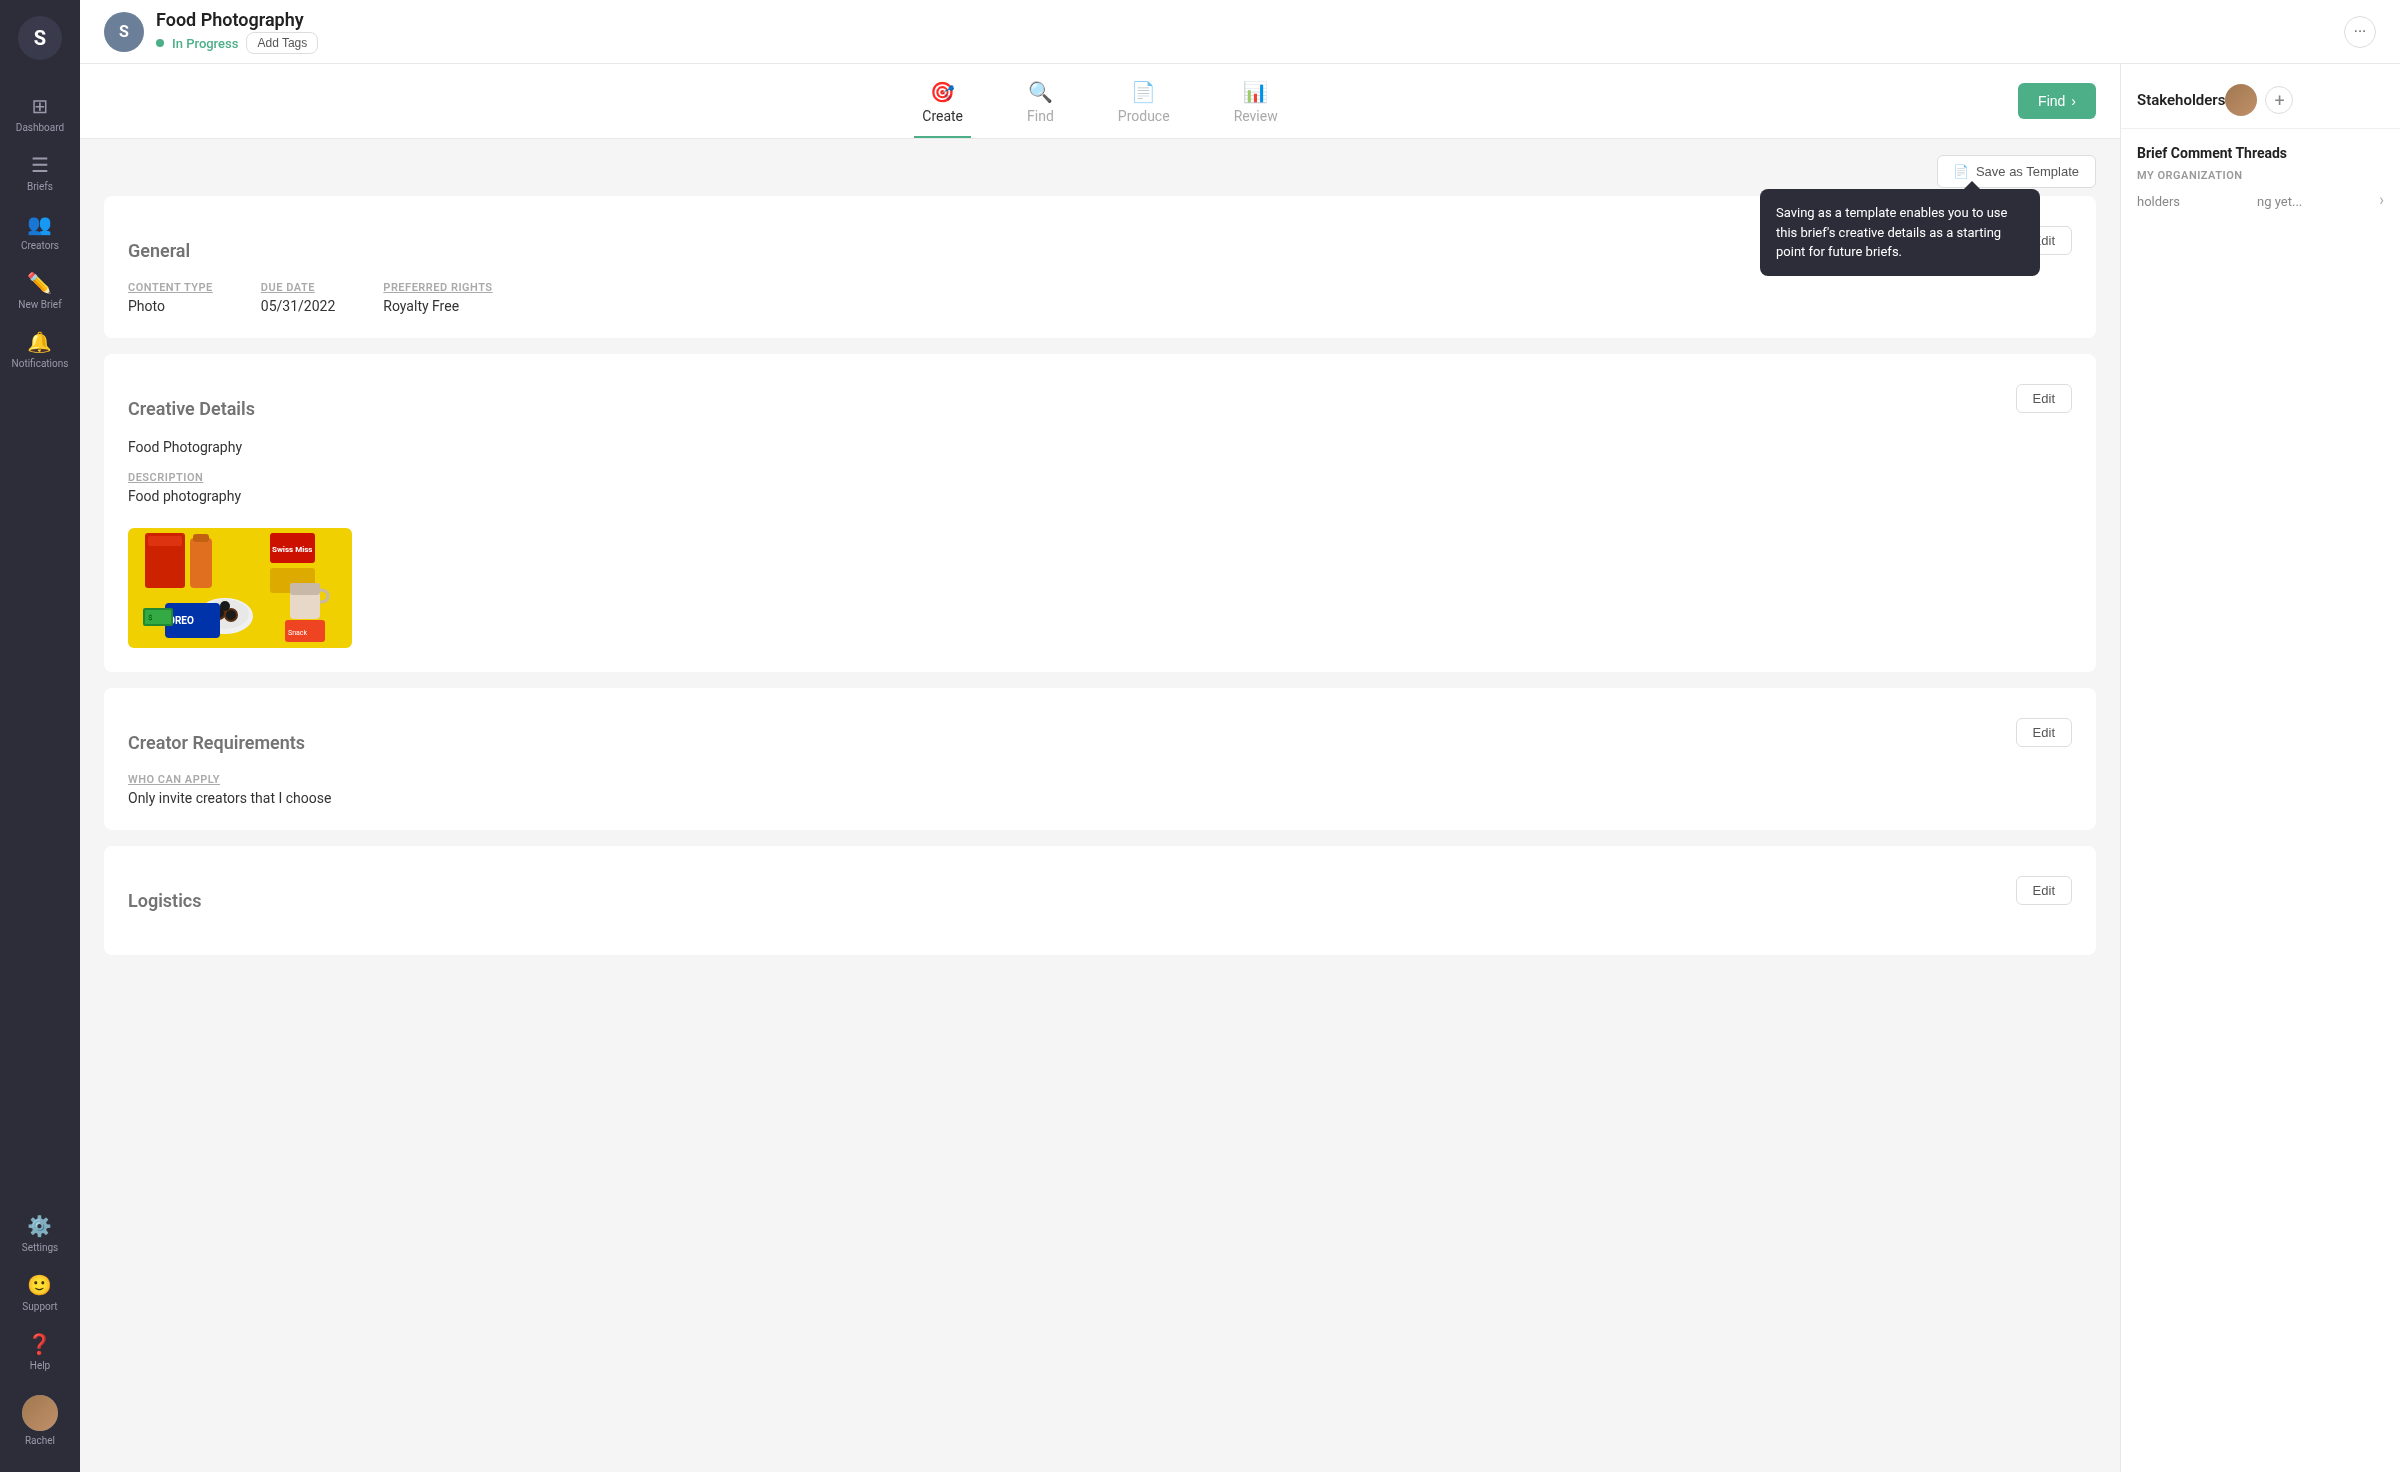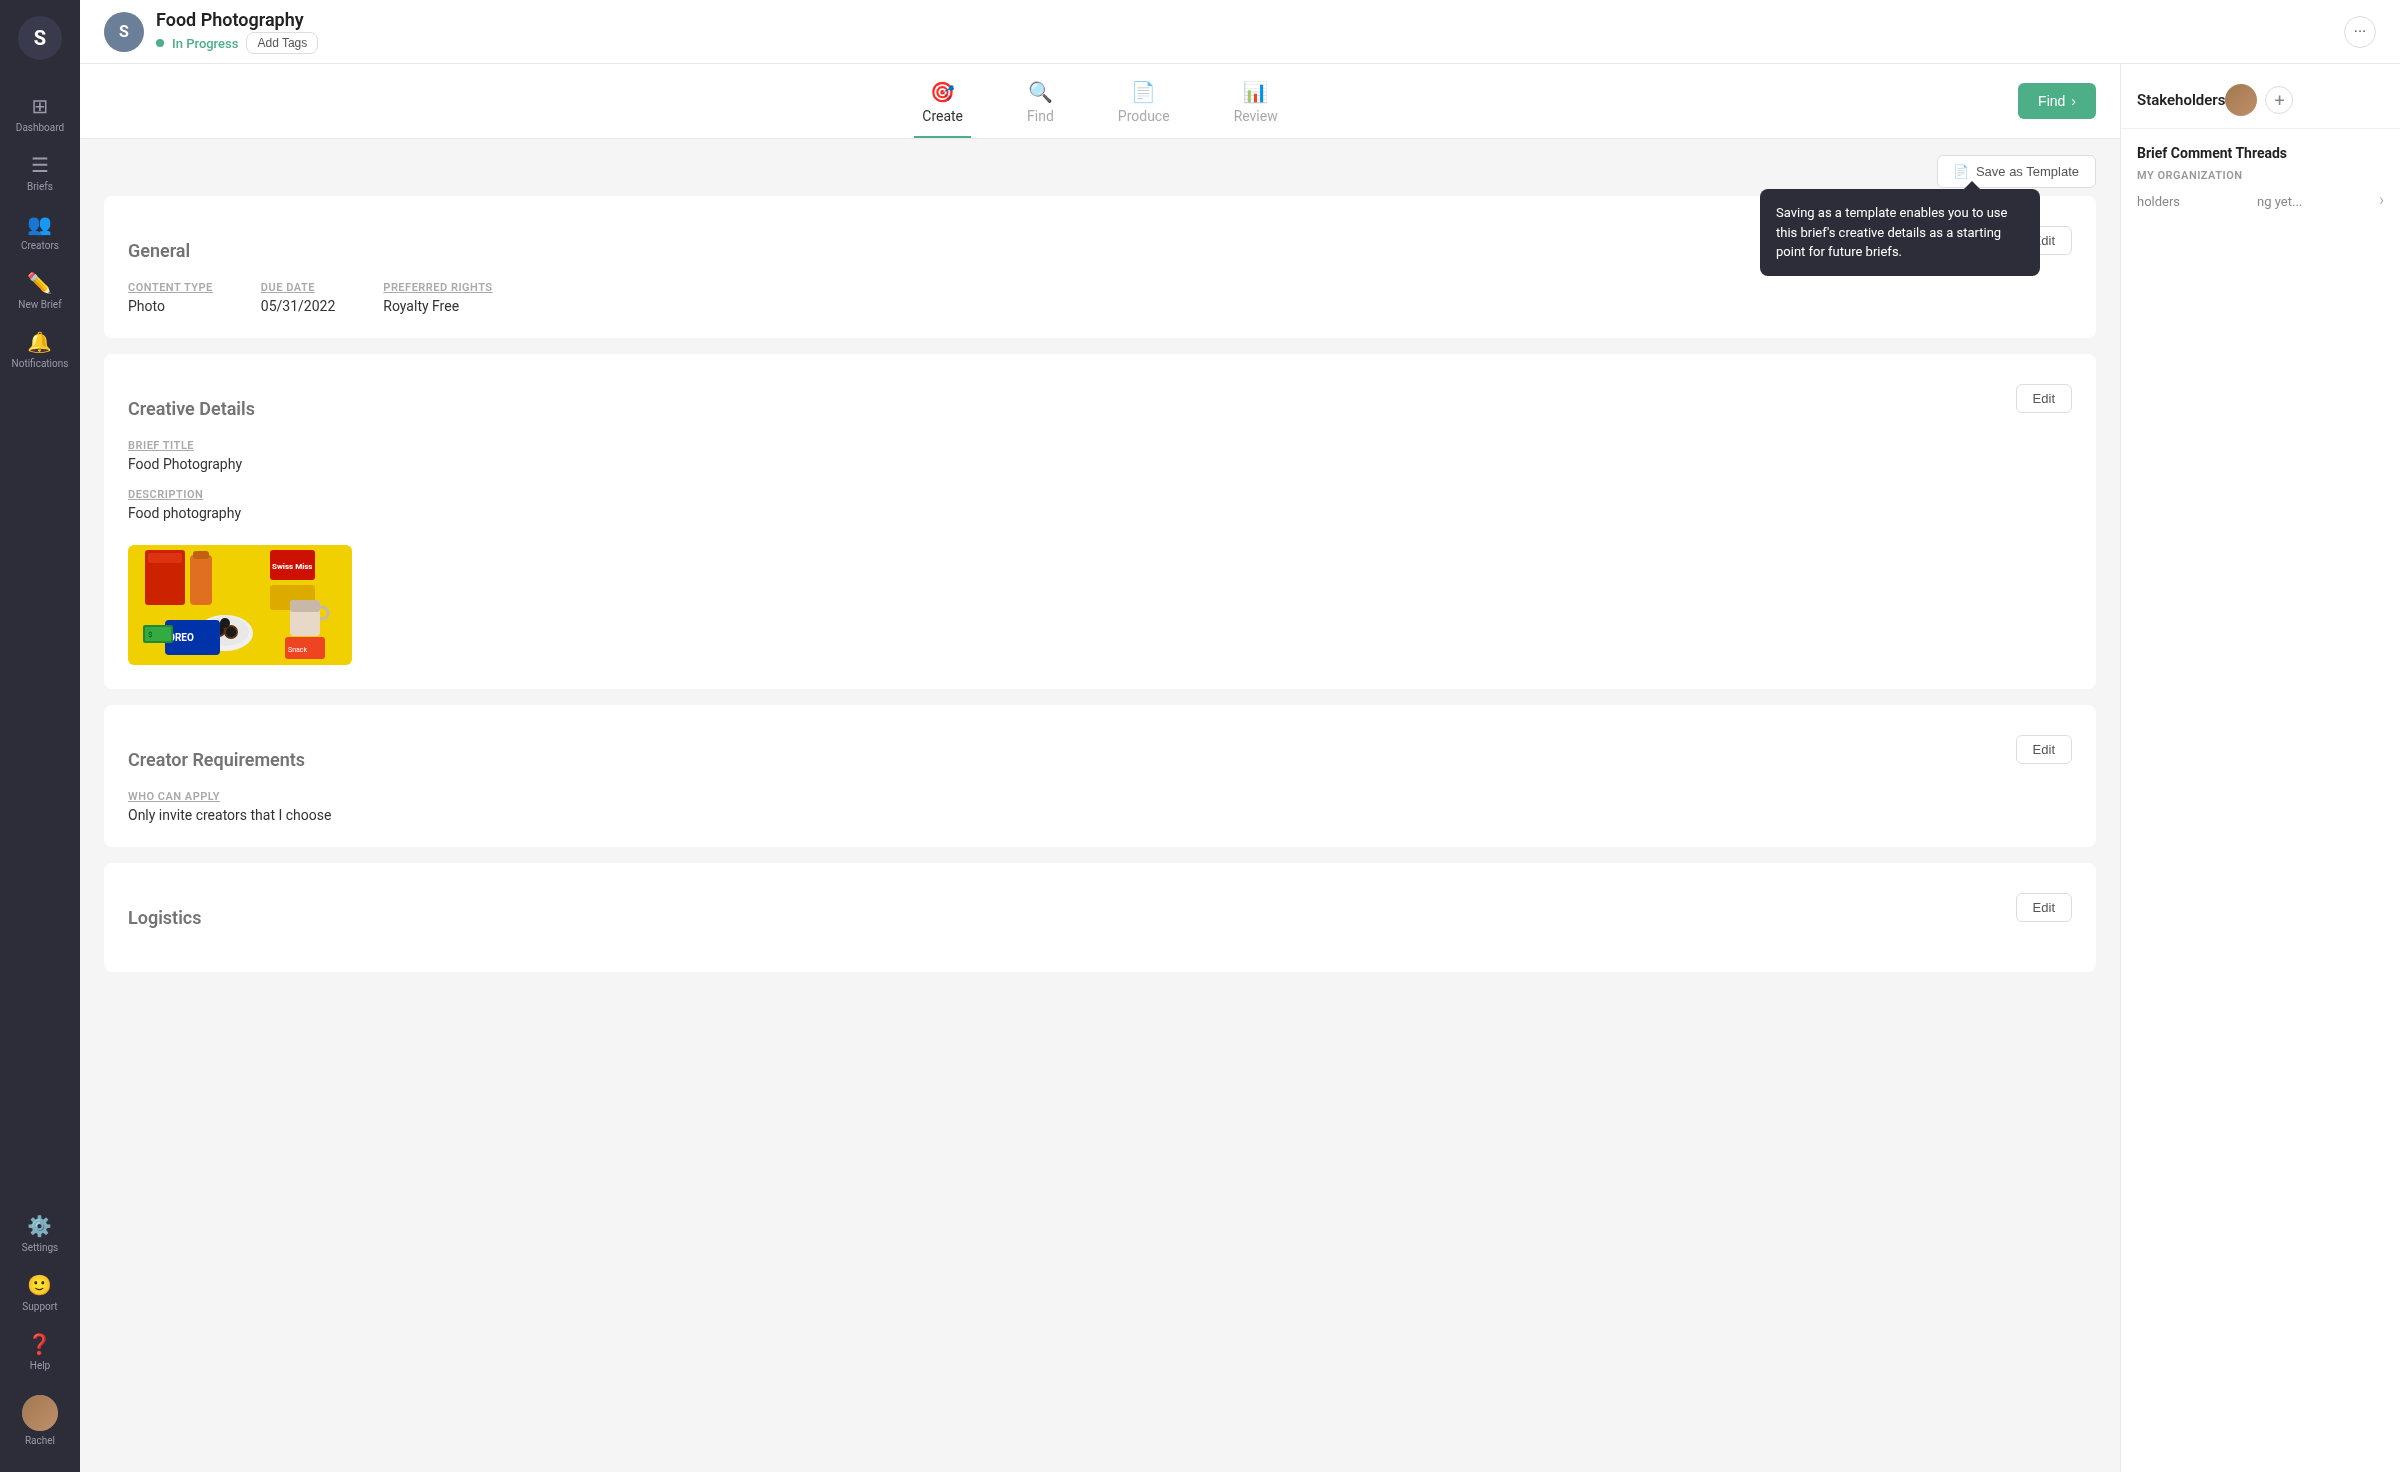--- a/index.html
+++ b/index.html
@@ -439,21 +439,20 @@
           </div>
         </div>
       </div>
 
       <div class="section-card">
         <div class="section-header">
           <span class="section-title">Creative Details</span>
           <button class="edit-btn">Edit</button>
         </div>
         <div class="field-group" style="margin-bottom:16px;">
-          <span class="field-label">BRIEF TITLE</span>
           <span class="field-value">Food Photography</span>
         </div>
         <div class="field-group" style="margin-bottom:16px;">
           <span class="field-label">DESCRIPTION</span>
           <span class="field-value">Food photography</span>
         </div>
         <div class="field-group">
           <div class="food-collage" style="margin-top:8px;">
             <svg viewBox="0 0 200 120" xmlns="http://www.w3.org/2000/svg">
 

